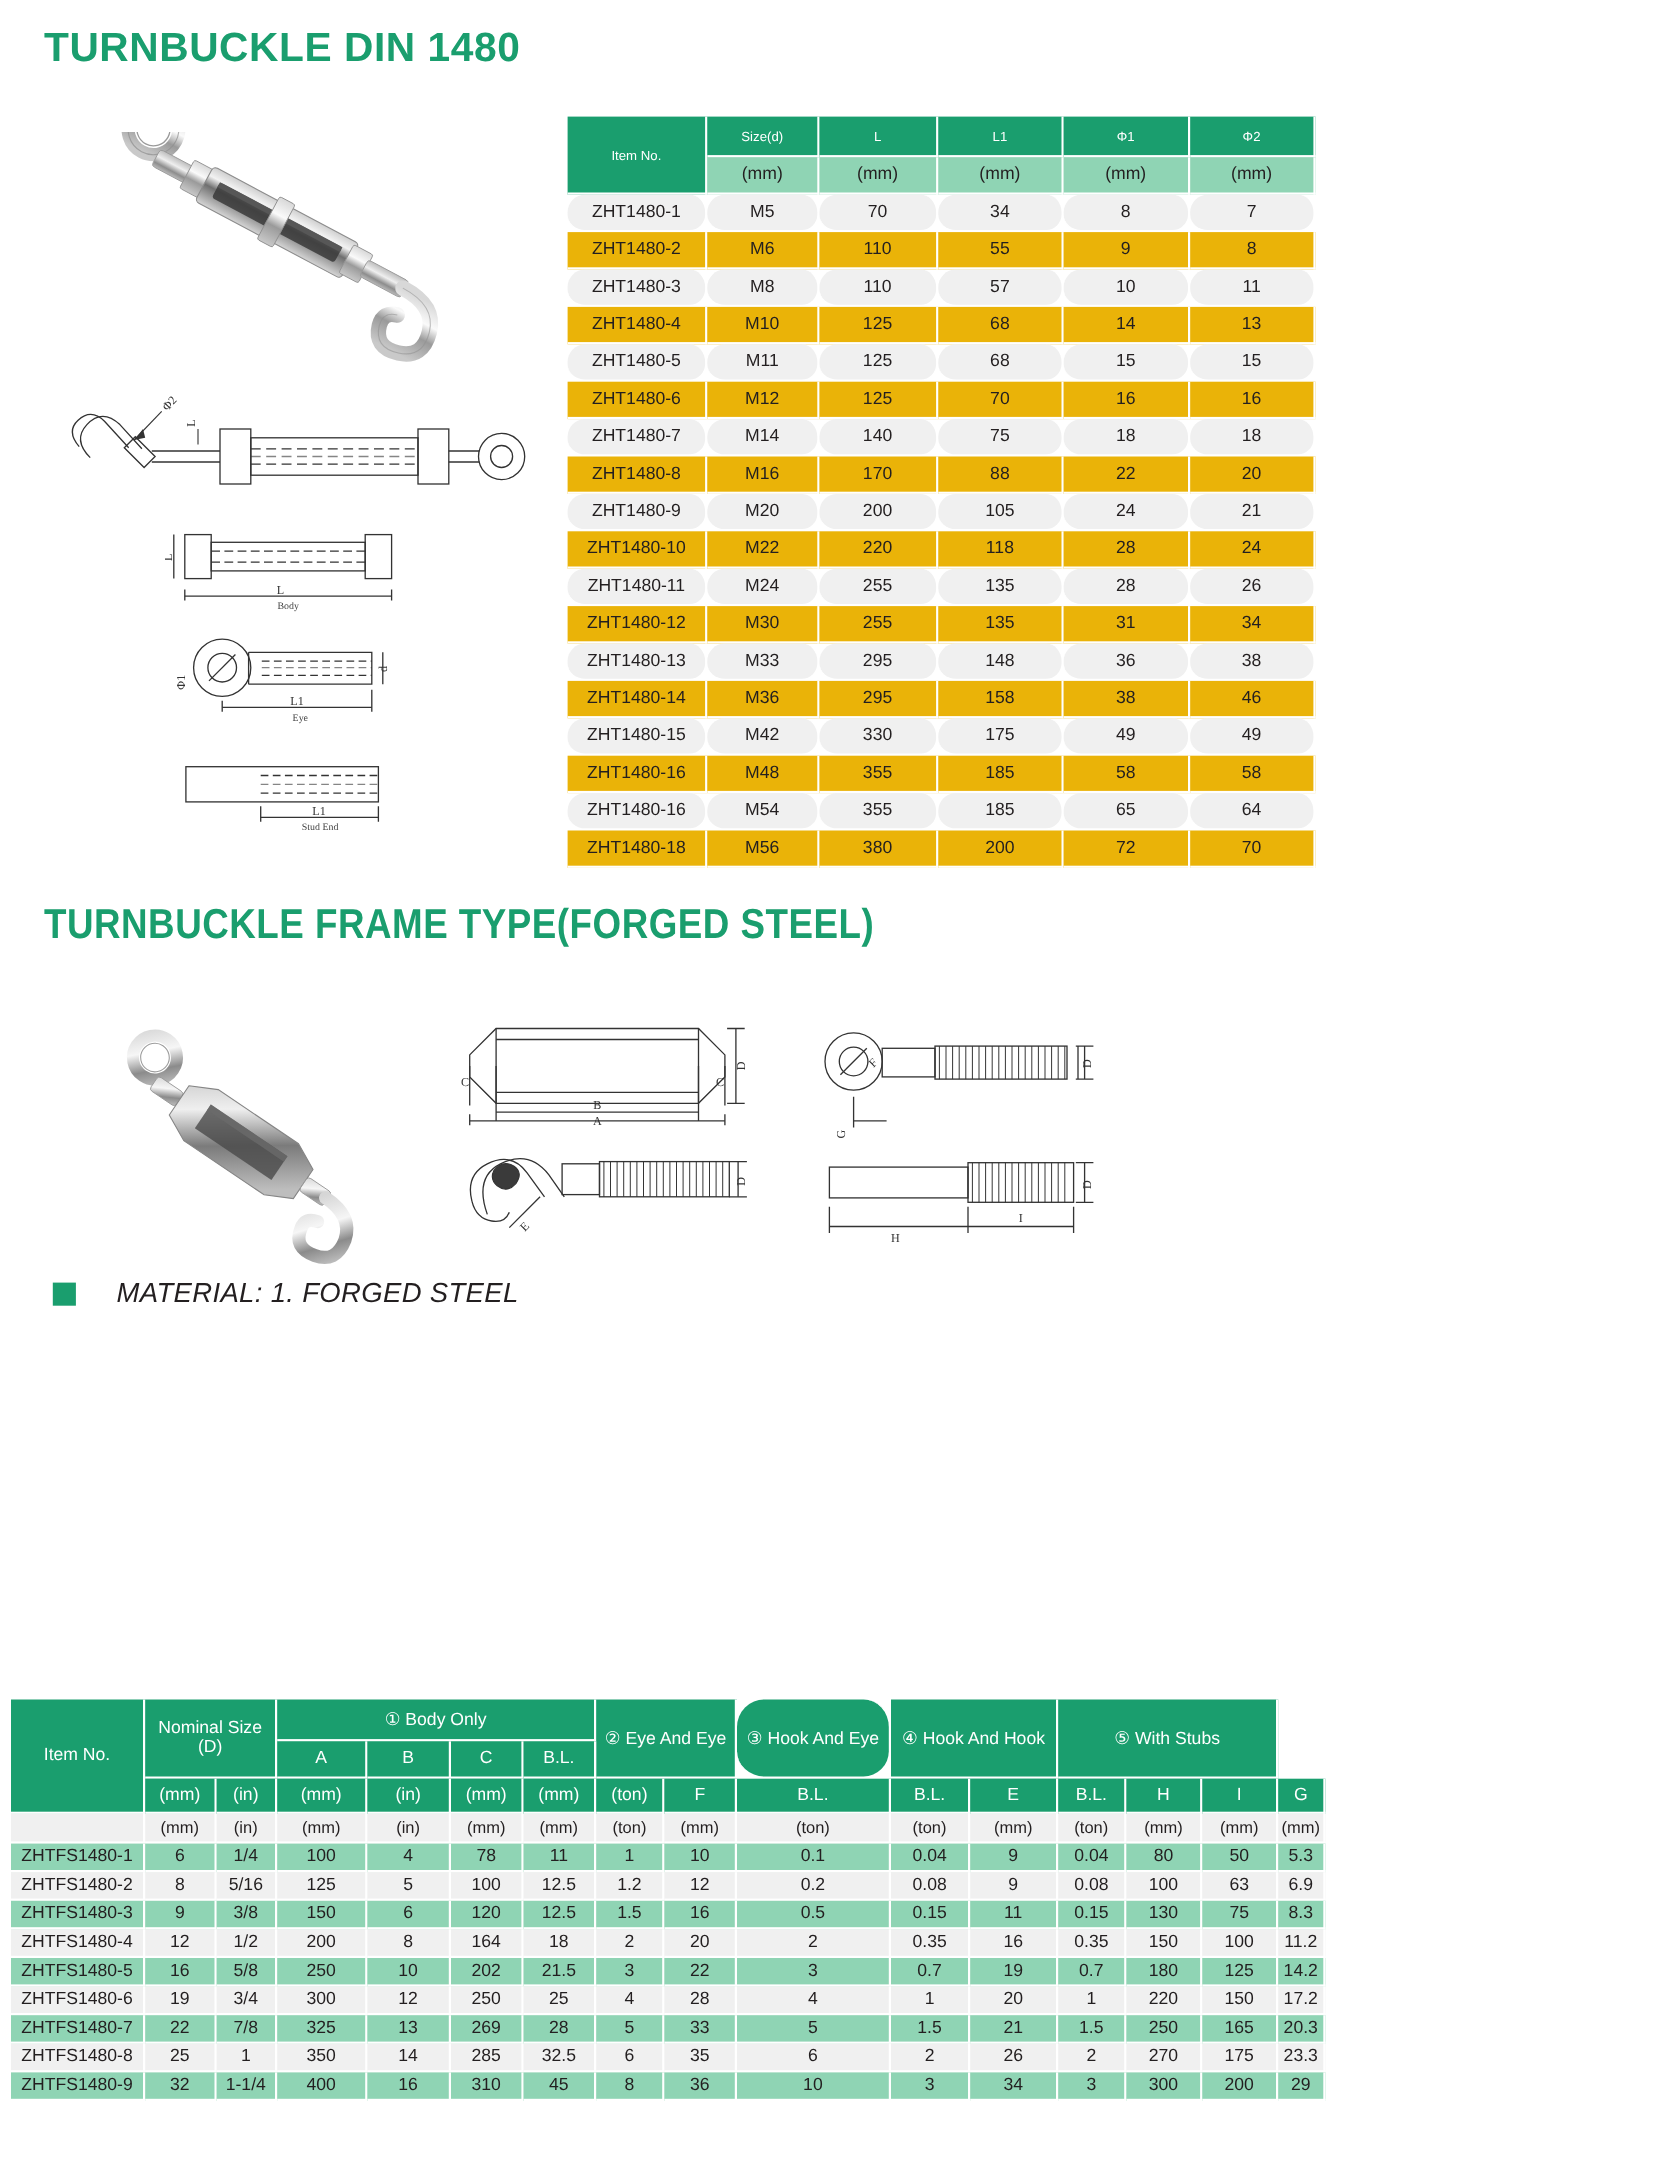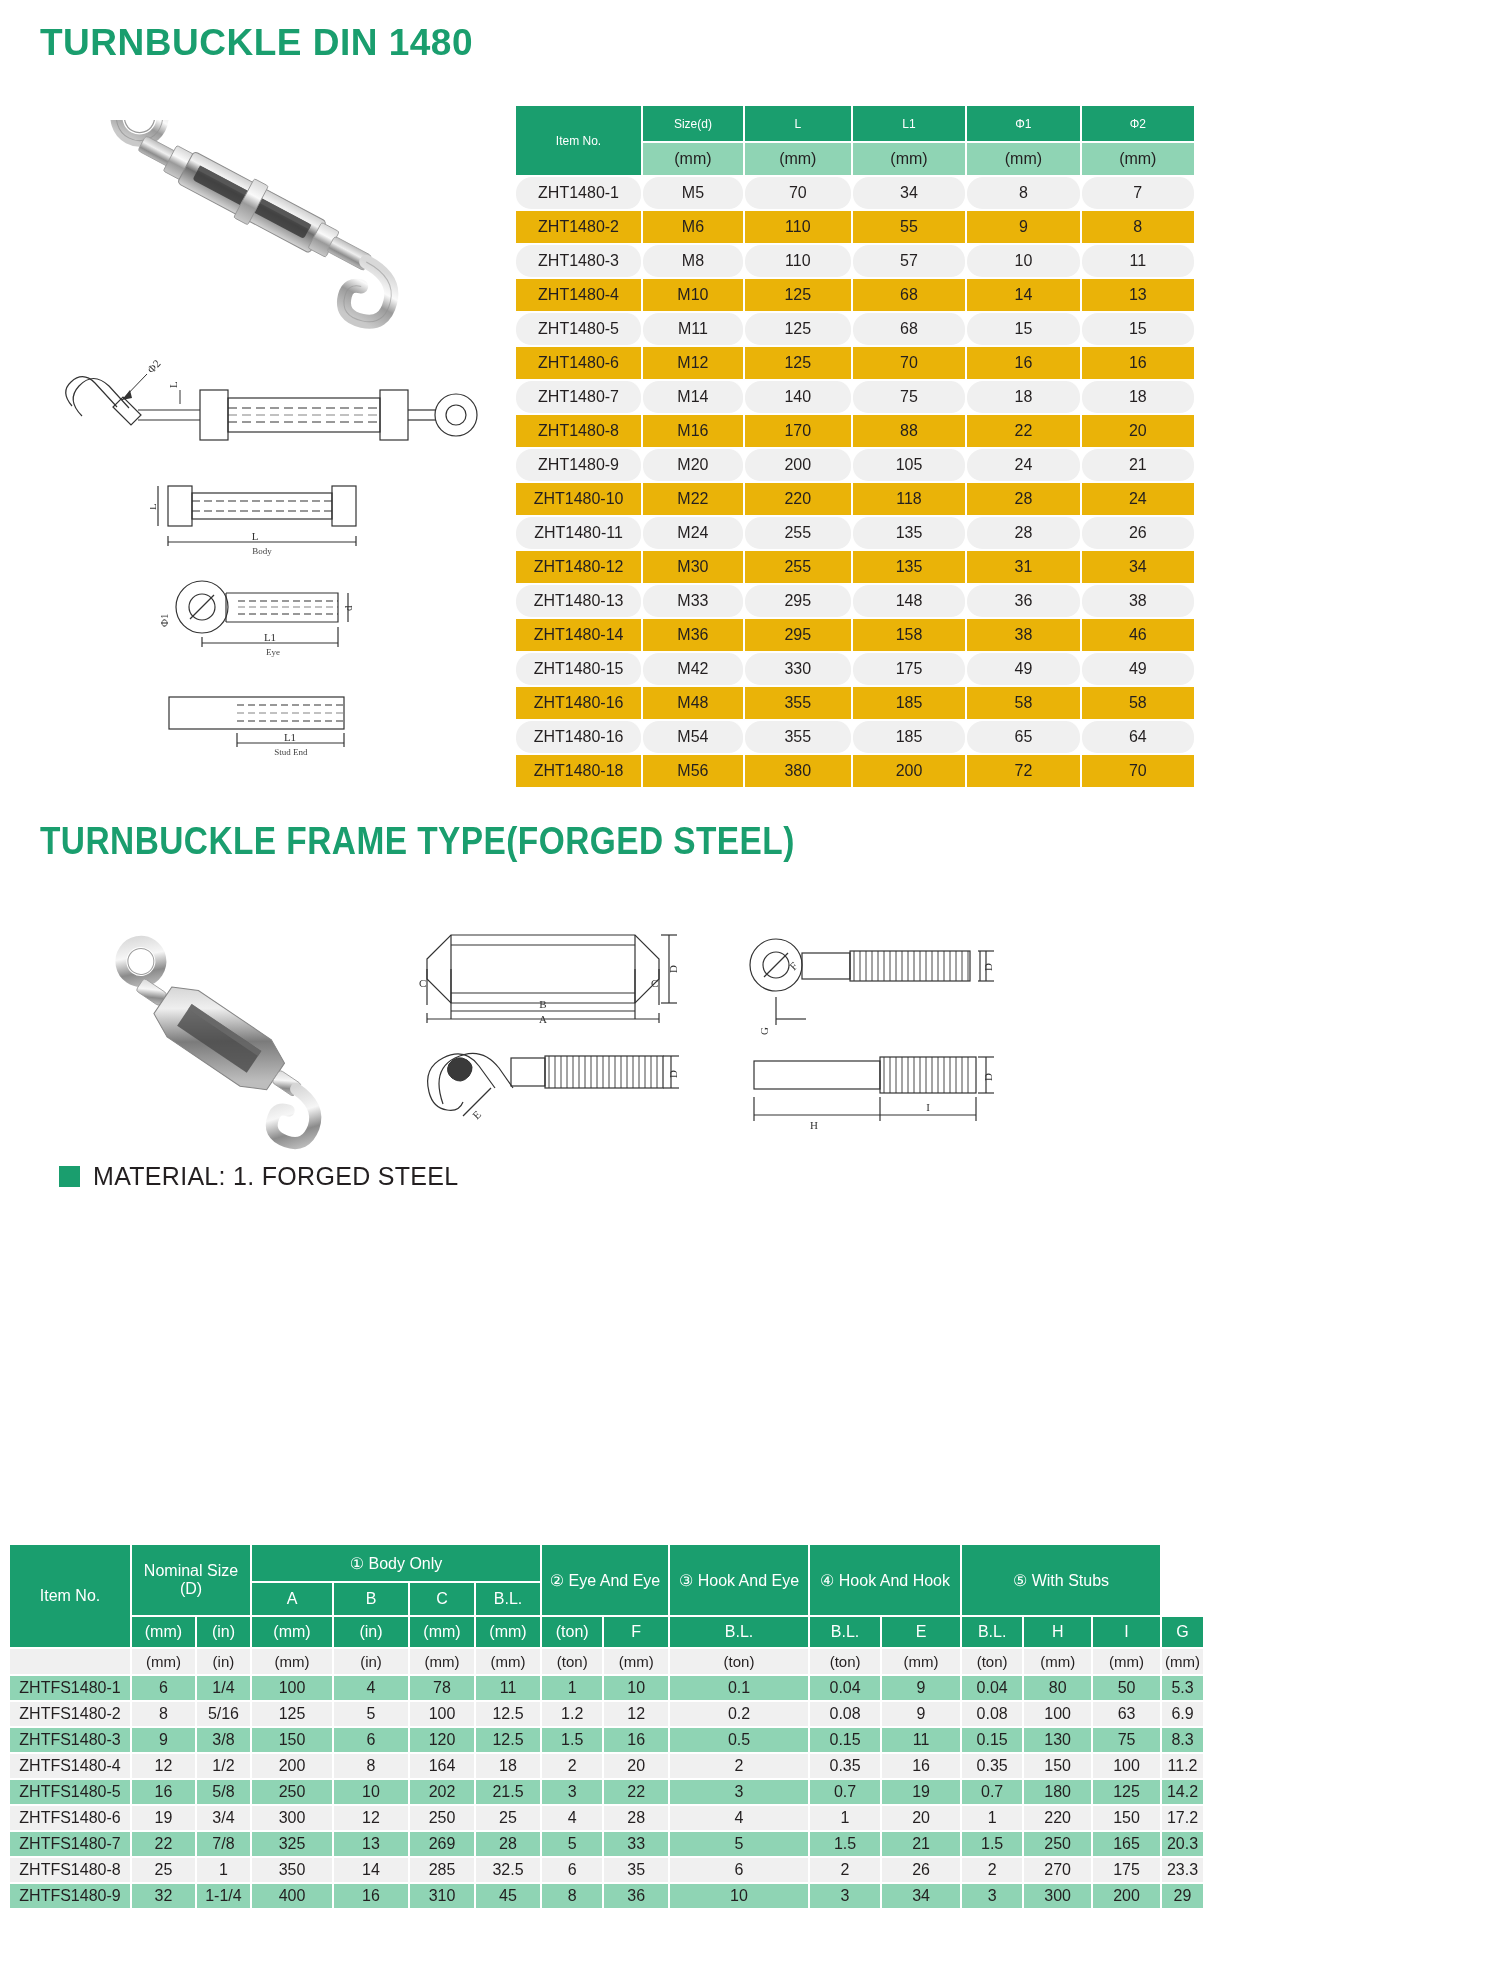--- a/index.html
+++ b/index.html
@@ -26,22 +26,22 @@
   }
   #title-2 {
     position: absolute; left: 40px; top: 820px;
     font-size: 38px;
     transform: scaleX(0.88);
     transform-origin: left center;
   }
 
   
   #material-row {
-    position: absolute; left: 59px; top: 1162px;
-    display: flex; align-items: center; gap: 13px;
+    position: absolute; left: 48px; top: 1162px;
+    display: flex; align-items: center; gap: 37px; font-style: italic;
   }
   #material-row .swatch {
     width: 21px; height: 21px; background: #1a9e6e; display: block;
   }
   #material-row .mtext { font-size: 25px; color: #231f20; letter-spacing: .3px; }
 
   
   .art { position: absolute; }
 
   
@@ -584,21 +584,21 @@
   </div>
 
   <div id="table2-wrap">
     <table id="table2">
       <thead>
         <tr>
           <th class="item" rowspan="3" style="width:122px;height:104px;">Item No.</th>
           <th colspan="2" rowspan="2" style="width:120px;height:62px;">Nominal Size (D)</th>
           <th colspan="4" style="height:38px;">① Body Only</th>
           <th colspan="2" rowspan="2" style="width:128px;">② Eye And Eye</th>
-          <th rowspan="2" style="width:140px;">③ Hook And Eye</th>
+          <th rowspan="2" style="width:140px;border-radius:25px;">③ Hook And Eye</th>
           <th colspan="2" rowspan="2" style="width:152px;">④ Hook And Hook</th>
           <th colspan="3" rowspan="2" style="width:200px;">⑤ With Stubs</th>
         </tr>
         <tr>
           <th style="width:82px;height:34px;">A</th>
           <th style="width:76px;">B</th>
           <th style="width:66px;">C</th>
           <th style="width:66px;">B.L.</th>
         </tr>
         <tr>

